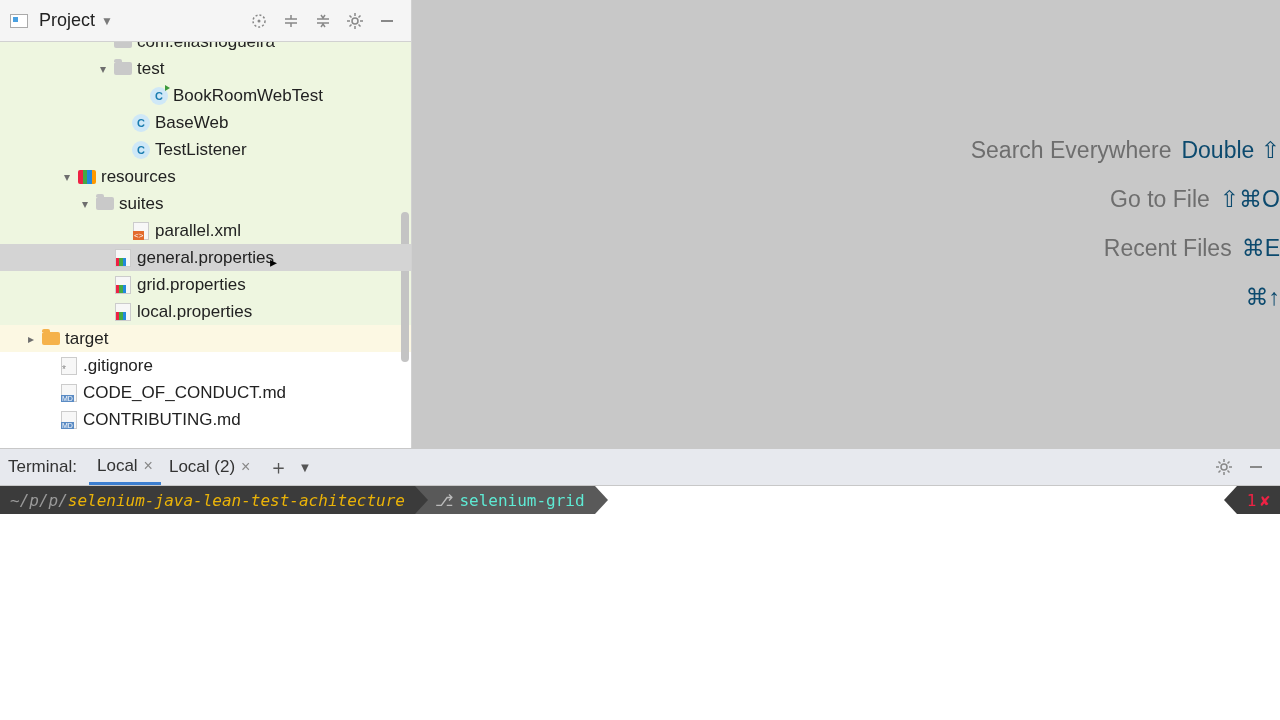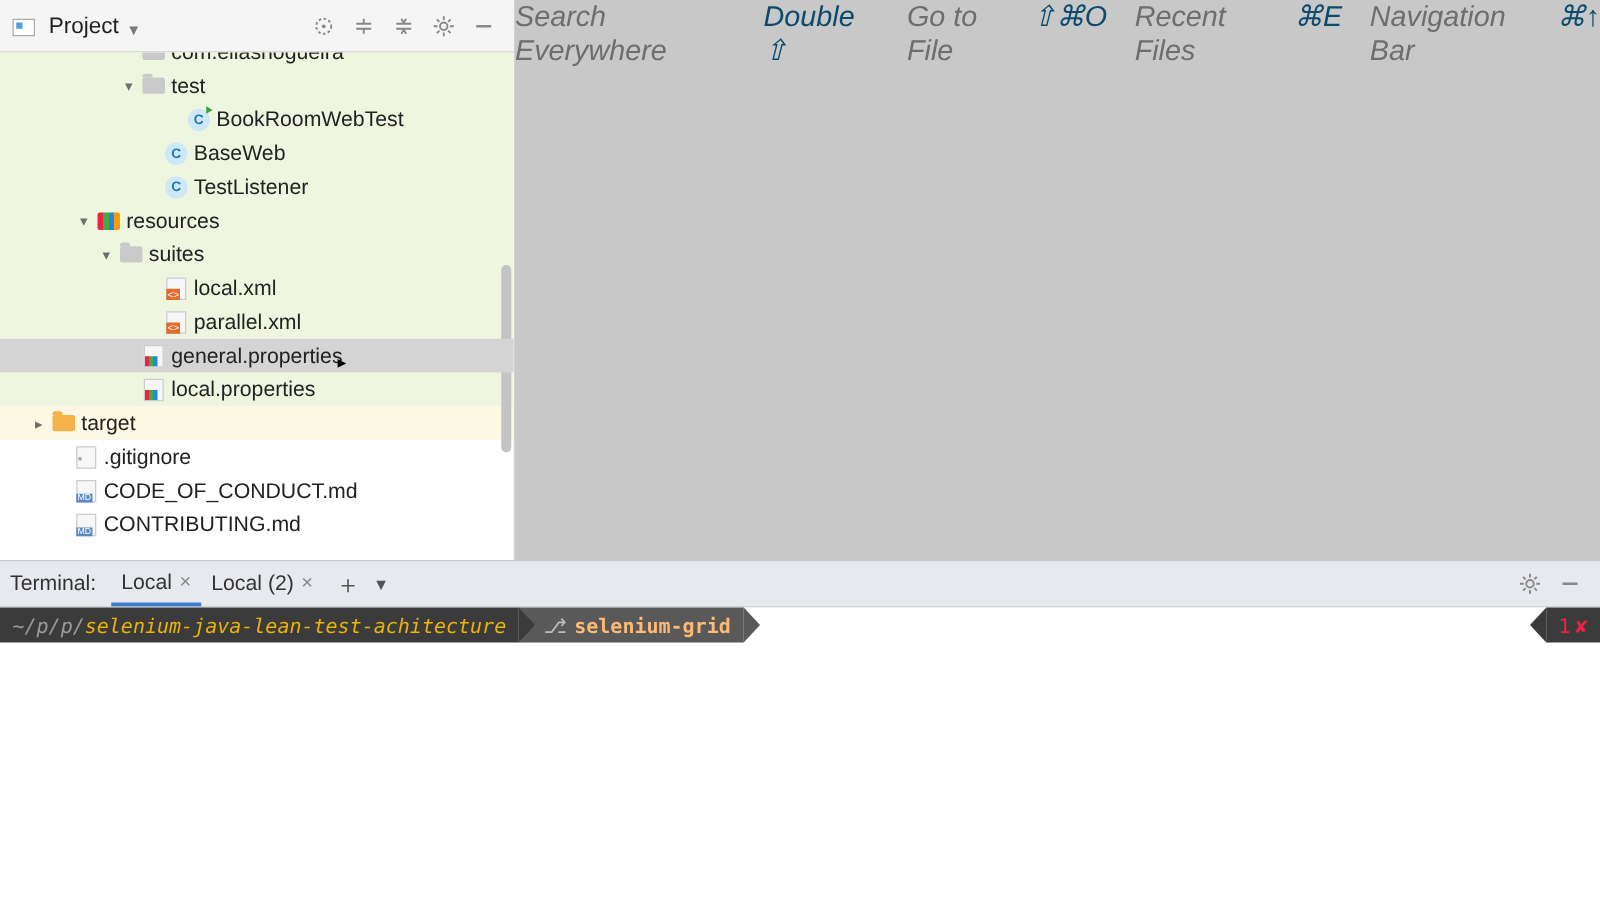--- a/index.html
+++ b/index.html
@@ -25,21 +25,21 @@
 .project-header {
   height: 42px;
   display: flex;
   align-items: center;
   padding: 0 8px;
   border-bottom: 1px solid #d1d1d1;
   background: #f5f5f5;
 }
 .project-title-wrap {
   display: flex;
-  align-items: flex-end;
+  align-items: center;
   gap: 6px;
   cursor: pointer;
 }
 .project-title {
   font-size: 18px;
   color: #222;
 }
 .dd-icon { color: #7a7a7a; font-size: 12px; }
 .header-spacer { flex: 1; }
 .header-icon {
@@ -191,25 +191,24 @@
   top: 170px;
   width: 8px;
   height: 150px;
   background: #c4c4c4;
   border-radius: 4px;
 }
 .editor-area {
   flex: 1;
   background: #c8c8c8;
   display: flex;
-  flex-direction: row;
-  align-items: flex-start;
+  flex-direction: column;
+  align-items: flex-end;
   justify-content: center;
   gap: 22px;
-  font-style: italic;
 }
 .tip-row {
   font-size: 23px;
   color: #6e6e6e;
   display: flex;
   align-items: baseline;
   gap: 10px;
 }
 .shortcut {
   color: #0c4a6e;
@@ -265,21 +264,21 @@
   border-left: 13px solid;
   border-top: 14px solid transparent;
   border-bottom: 14px solid transparent;
   z-index:1;
 }
 .seg1 { background:#3b3b3b;font-style:italic; }
 .seg1 .p-grey { color:#9a9a9a; }
 .seg1 .p-cyan { color:#eab308; }
 .seg1::after { border-left-color:#3b3b3b; }
 .seg2 { background:#595959; padding-left:20px;}
-.seg2 .p-green { color:#fdba74;font-weight:bold; }
+.seg2 .p-green { color:#5eead4; }
 .seg2::after { border-left-color:#595959; }
 .right-seg {
   margin-left:auto;
   display:flex;
   align-items:center;
   background:#3b3b3b;
   padding:0 10px;
   position:relative;
 }
 .right-seg::before {
@@ -432,47 +431,46 @@
           <span class="tw-gap"></span>
           <span class="tw-gap"></span>
           <span class="tw-gap"></span>
           <span class="tw-gap"></span>
           <span class="tw-gap"></span>
           <span class="tw-gap"></span>
           <span class="tw-gap"></span>
           <span class="node-icon">
             <span class="xml-ico"></span>
           </span>
-          <span>local.xml</span>
-        </div>
-        <div class="tree-row hl-green">
-          <span class="tw-gap"></span>
-          <span class="tw-gap"></span>
-          <span class="tw-gap"></span>
-          <span class="tw-gap"></span>
-          <span class="tw-gap"></span>
-          <span class="tw-gap"></span>
-          <span class="tw-gap"></span>
-          <span class="node-icon">
-            <span class="xml-ico"></span>
-          </span>
           <span>parallel.xml</span>
         </div>
         <div class="tree-row selected" style="position: relative;">
           <span class="tw-gap"></span>
           <span class="tw-gap"></span>
           <span class="tw-gap"></span>
           <span class="tw-gap"></span>
           <span class="tw-gap"></span>
           <span class="tw-gap"></span>
           <span class="node-icon">
             <span class="prop-ico"></span>
           </span>
           <span>general.properties</span>
           <span class="cursor-mark">▸</span>
+        </div>
+        <div class="tree-row hl-green">
+          <span class="tw-gap"></span>
+          <span class="tw-gap"></span>
+          <span class="tw-gap"></span>
+          <span class="tw-gap"></span>
+          <span class="tw-gap"></span>
+          <span class="tw-gap"></span>
+          <span class="node-icon">
+            <span class="prop-ico"></span>
+          </span>
+          <span>grid.properties</span>
         </div>
         <div class="tree-row hl-green">
           <span class="tw-gap"></span>
           <span class="tw-gap"></span>
           <span class="tw-gap"></span>
           <span class="tw-gap"></span>
           <span class="tw-gap"></span>
           <span class="tw-gap"></span>
           <span class="node-icon">
             <span class="prop-ico"></span>
@@ -525,21 +523,20 @@
       </div>
       <div class="tip-row">
         <span>Go to File</span> 
         <span class="shortcut">⇧⌘O</span>
       </div>
       <div class="tip-row">
         <span>Recent Files</span> 
         <span class="shortcut">⌘E</span>
       </div>
       <div class="tip-row">
-        <span>Navigation Bar</span> 
         <span class="shortcut">⌘↑</span>
       </div>
     </div>
 </div>
 
 <div class="terminal-bar">
   <span class="term-label">Terminal:</span>
   <div id="term-tabs" style="display:flex;height:100%;">
       <div class="term-tab active">
         <span>Local</span>

